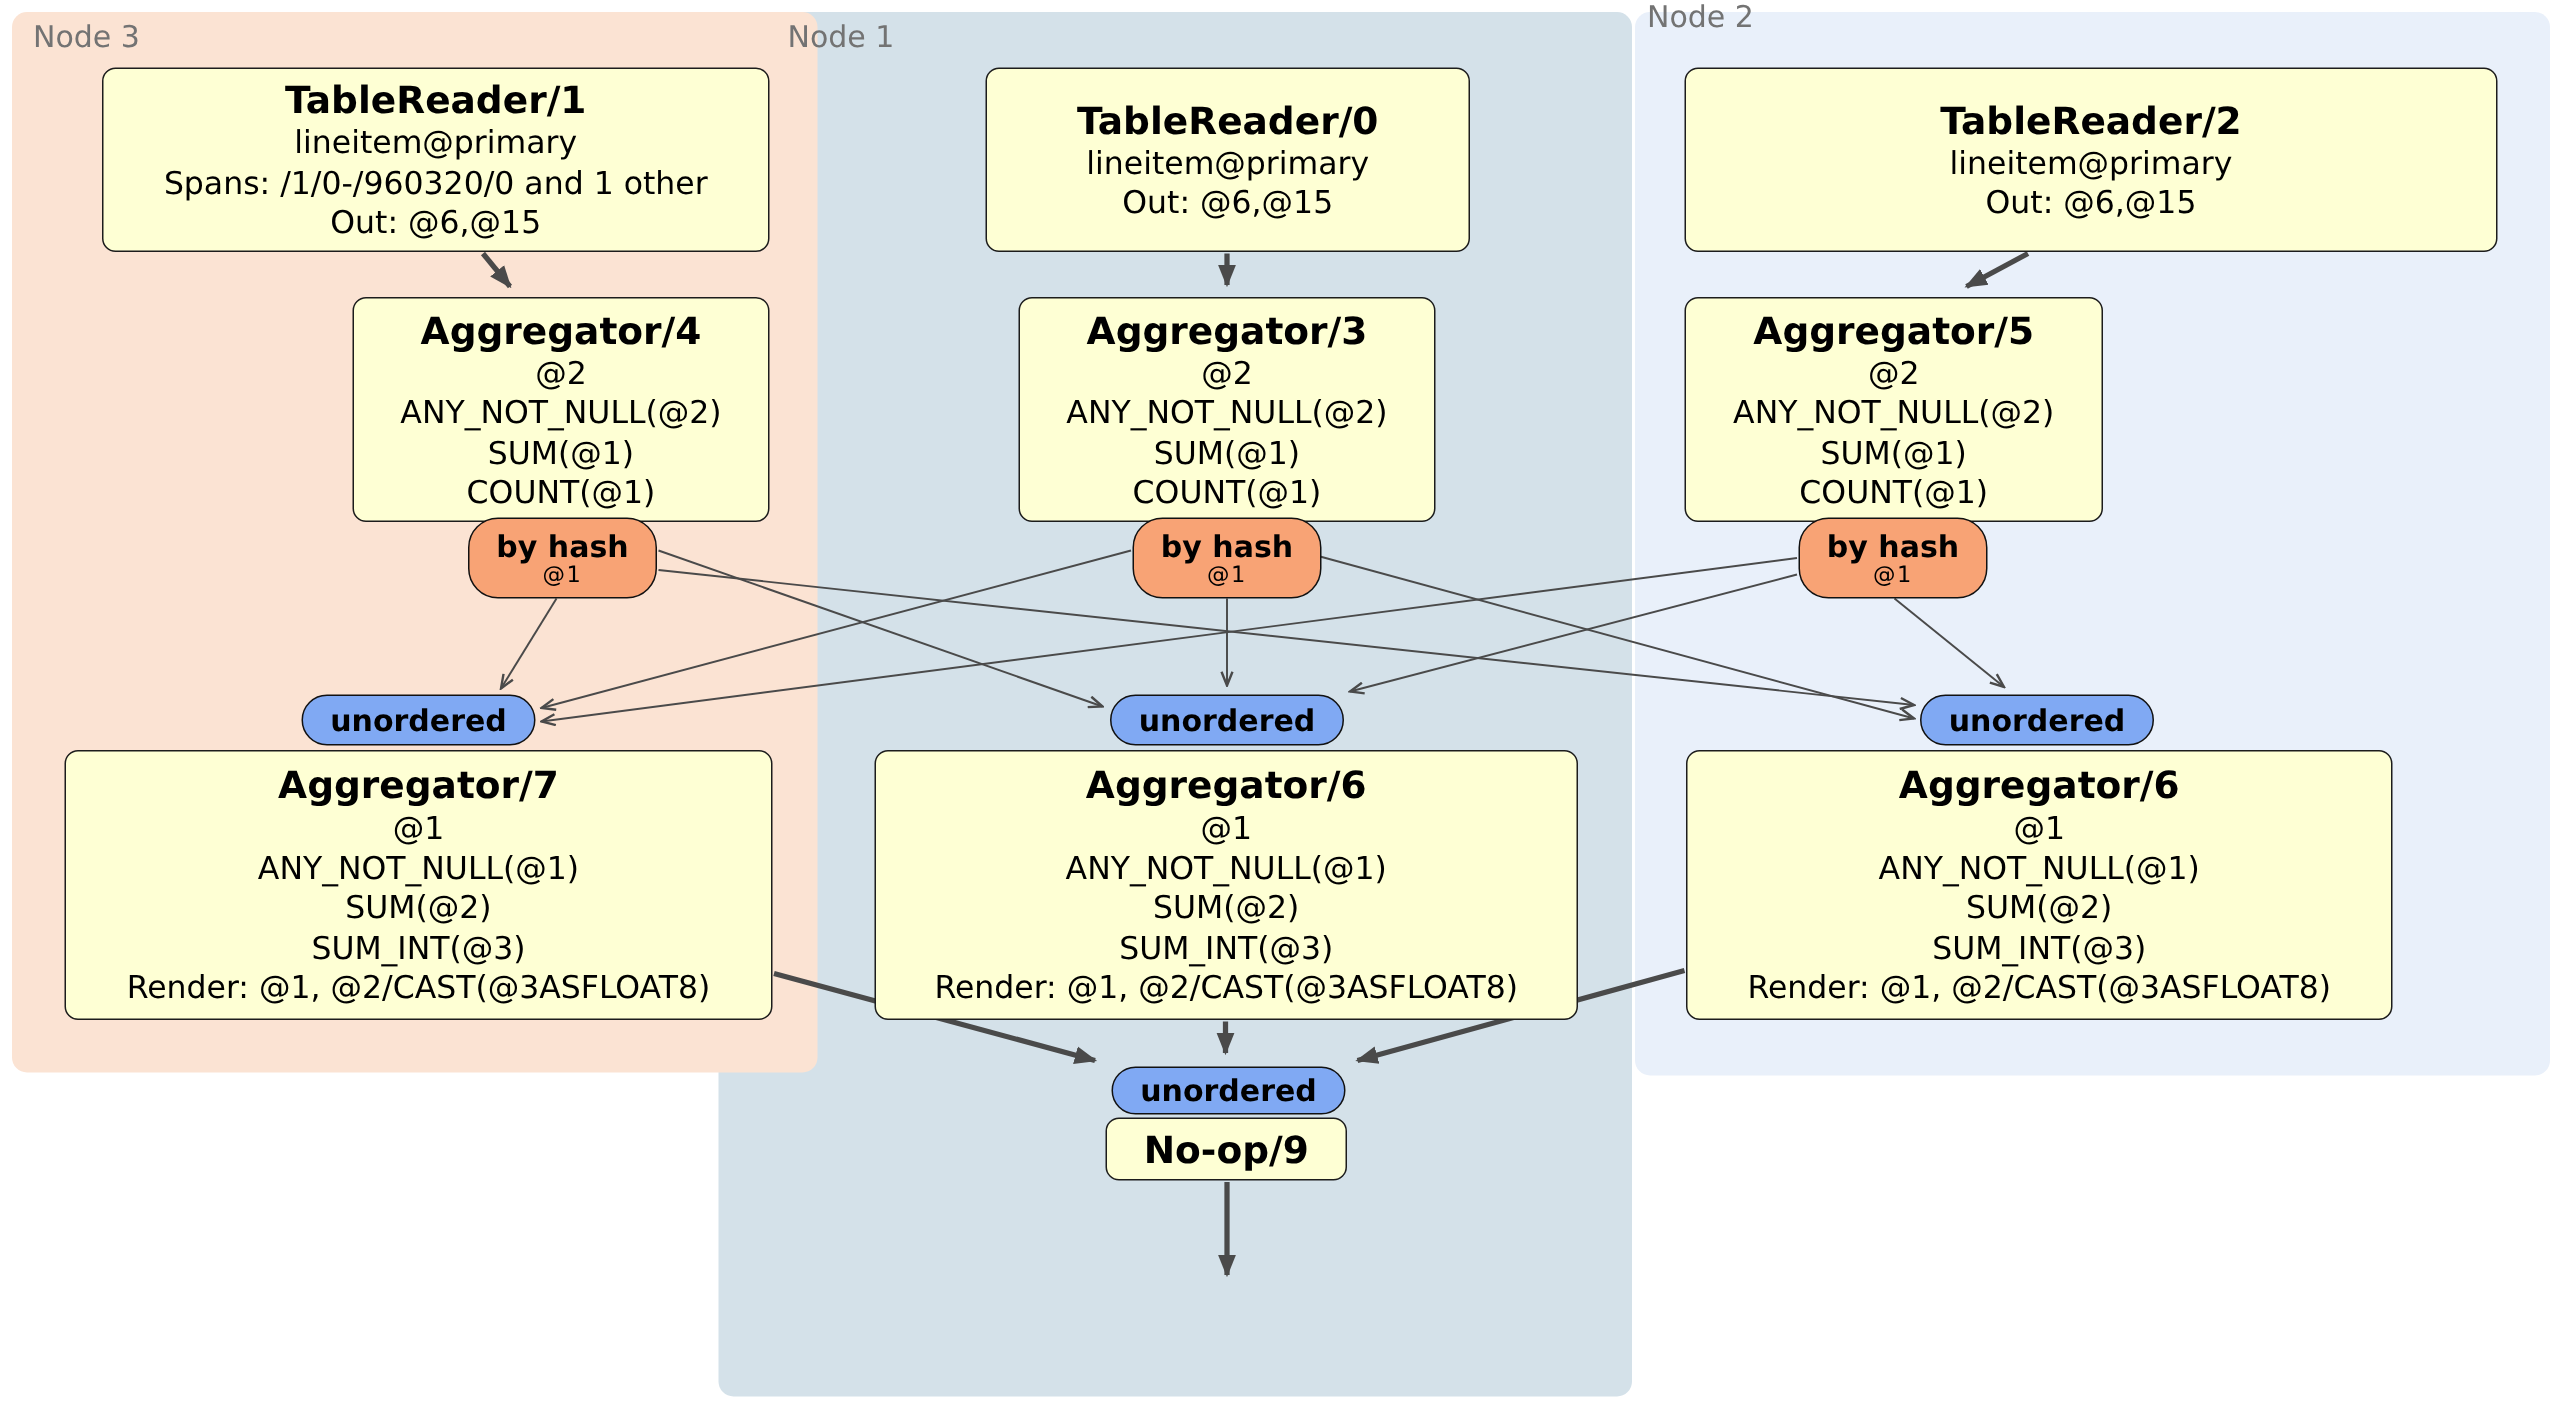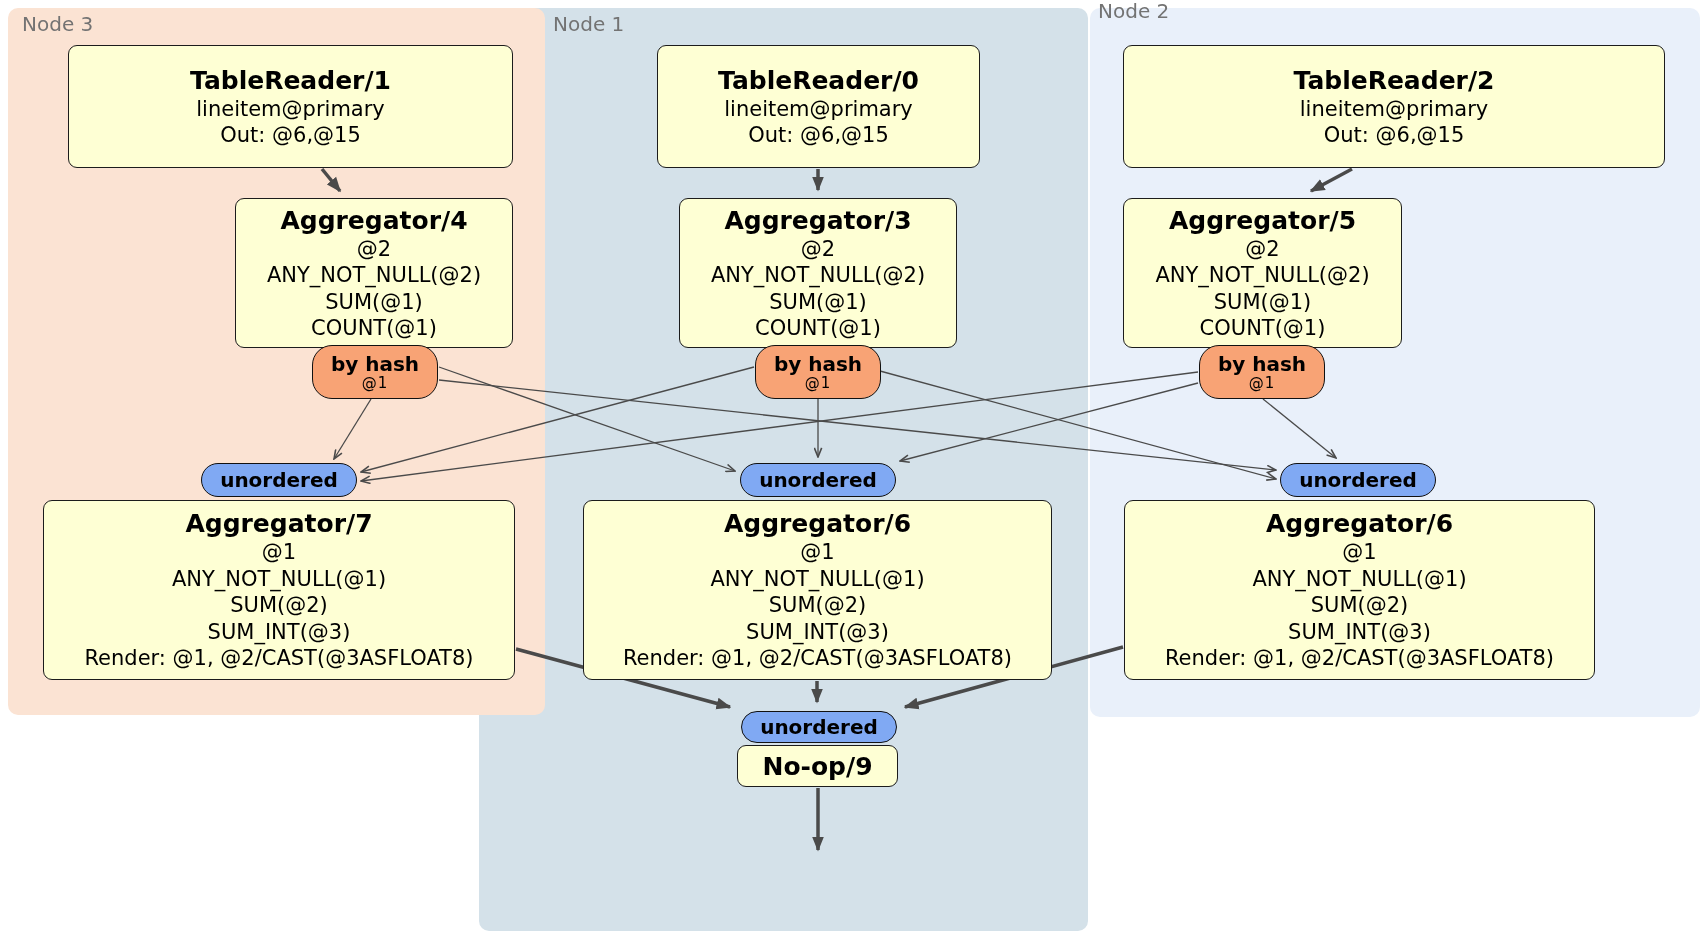--- a/index.html
+++ b/index.html
@@ -6,21 +6,21 @@
   .canvas{
     position:relative;width:1708px;height:940px;overflow:hidden;
     font-family:"DejaVu Sans","Liberation Sans",sans-serif;color:#000;
   }
   .panel{position:absolute;border-radius:10px;}
   .panel-n1{left:479px;top:8px;width:609px;height:923px;background:#d4e1e9;}
   .panel-n3{left:8px;top:8px;width:537px;height:707px;background:#fbe3d3;}
   .panel-n2{left:1090px;top:8px;width:610px;height:709px;background:#e9f0fa;}
   .panel-label{position:absolute;font-size:20px;line-height:22px;color:#737373;}
   .lbl-n3{left:22px;top:13px;}
-  .lbl-n1{left:553px;top:13px;}
+  .lbl-n1{left:525px;top:13px;}
   .lbl-n2{left:1098px;top:0;}
   svg.edges{position:absolute;left:0;top:0;}
   .proc{
     position:absolute;background:#feffd4;border:1.6px solid #1c1c1c;border-radius:9px;
     display:flex;flex-direction:column;align-items:center;justify-content:center;
     text-align:center;box-sizing:border-box;padding:2px 4px;
   }
   .proc-title{font-weight:bold;font-size:25px;line-height:31px;white-space:nowrap;}
   .proc-line{font-size:21px;line-height:26.5px;white-space:nowrap;}
   .pod{
@@ -75,20 +75,21 @@
       <path d="M880,371 L1276,479" marker-end="url(#ah-small)"></path>
       <path d="M1198,372 L361,481" marker-end="url(#ah-small)"></path>
       <path d="M1198,383 L900,461" marker-end="url(#ah-small)"></path>
       <path d="M1263,399 L1336,458" marker-end="url(#ah-small)"></path>
     </g>
   </svg>
 
   <div class="proc" style="left:68px;top:45px;width:445px;height:123px;">
     <div class="proc-title">TableReader/1</div>
     <div class="proc-line">lineitem@primary</div>
+    <div class="proc-line">Spans: /1/0-/960320/0 and 1 other</div>
     <div class="proc-line">Out: @6,@15</div>
   </div>
   <div class="proc" style="left:235px;top:198px;width:278px;height:150px;">
     <div class="proc-title">Aggregator/4</div>
     <div class="proc-line">@2</div>
     <div class="proc-line">ANY_NOT_NULL(@2)</div>
     <div class="proc-line">SUM(@1)</div>
     <div class="proc-line">COUNT(@1)</div>
   </div>
   <div class="proc" style="left:43px;top:500px;width:472px;height:180px;">

